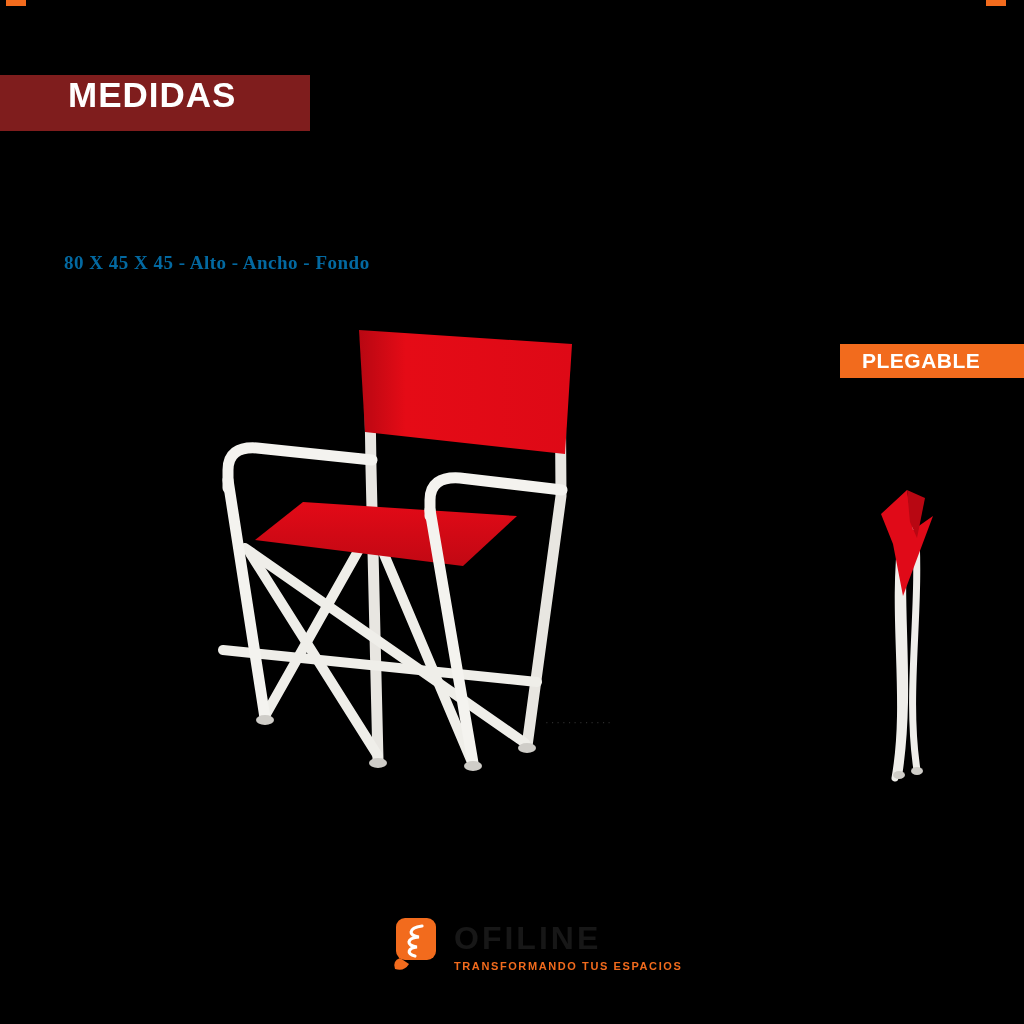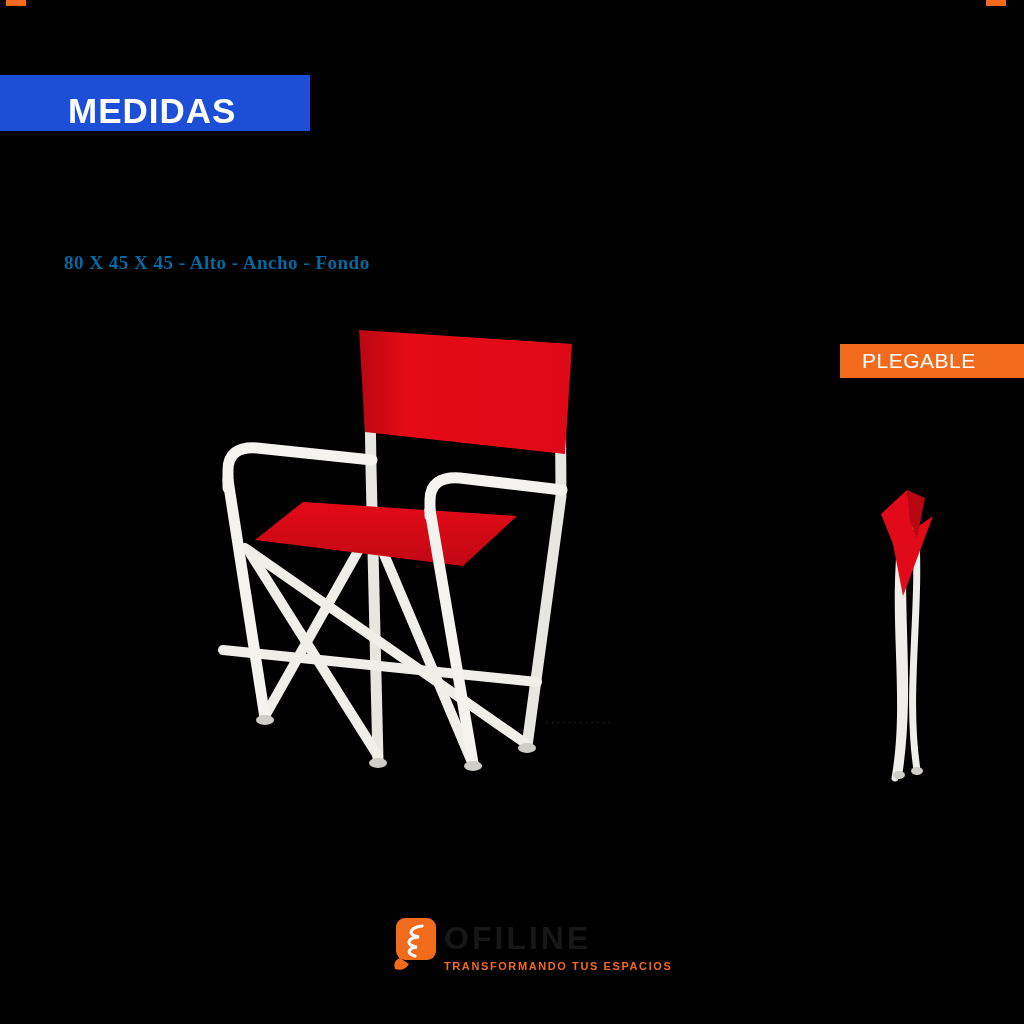--- a/index.html
+++ b/index.html
@@ -26,23 +26,23 @@
   .corner-accent.left { left: 6px; }
   .corner-accent.right { right: 18px; }
 
   
   .medidas-banner {
     position: absolute;
     left: 0;
     top: 75px;
     width: 310px;
     height: 56px;
-    background: #1d4ed8;
+    background: #7f1d1d;
     display: flex;
-    align-items: flex-end;
+    align-items: flex-start;
     padding-left: 68px;
     box-sizing: border-box;
   }
   .medidas-banner .banner-text {
     color: #ffffff;
     font-size: 35px;
     font-weight: bold;
     letter-spacing: 1px;
   }
 
@@ -67,21 +67,21 @@
     height: 34px;
     background: #f26b1d;
     display: flex;
     align-items: center;
     padding-left: 22px;
     box-sizing: border-box;
   }
   .plegable-banner .banner-text {
     color: #ffffff;
     font-size: 21px;
-    font-weight: normal;
+    font-weight: bold;
     letter-spacing: 0.5px;
   }
 
   
   .main-chair {
     position: absolute;
     left: 165px;
     top: 318px;
     width: 420px;
     height: 470px;
@@ -104,21 +104,21 @@
     letter-spacing: 2px;
   }
 
   
   .footer-brand {
     position: absolute;
     left: 388px;
     top: 916px;
     display: flex;
     align-items: flex-start;
-    gap: 4px;
+    gap: 14px;
   }
   .brand-icon { width: 52px; height: 60px; }
   .brand-text-block { display: flex; flex-direction: column; padding-top: 6px; }
   .brand-name {
     color: #171717;
     font-size: 32px;
     font-weight: bold;
     letter-spacing: 3px;
     line-height: 1;
   }

